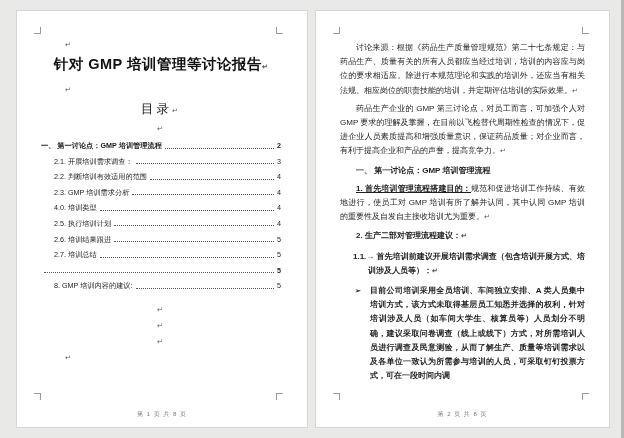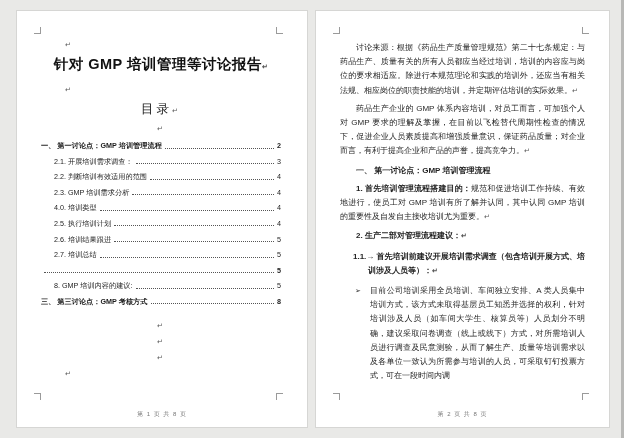--- a/index.html
+++ b/index.html
@@ -68,27 +68,27 @@
 
   
   .page-2 .content { padding:30px 24px 0 24px; }
   .page-2 p {
     font-size:8px; line-height:14.2px; text-align:justify;
     word-break:break-all; color:#1f1f1f;
   }
   .body-para { text-indent:2em; }
   .heading1 { font-weight:bold; font-size:8.4px; text-indent:2em; margin:5px 0 4px 0; color:#0d0d0d; }
   .numbered-para { text-indent:2em; margin-top:4px; }
-  .numbered-para .lead { font-weight:bold; }
+  .numbered-para .lead { font-weight:bold;text-decoration:underline; }
   .sub-heading { font-weight:bold; text-indent:2em; margin-top:5px; color:#0d0d0d; }
   .sub-heading2 {
     font-weight:bold; padding-left:28px; text-indent:-15px;
     margin-top:6px; color:#0d0d0d;
   }
-  .bullet-para { position:relative; padding-left:30px; margin-top:6px; }
+  .bullet-para { position:relative; padding-left:30px; margin-top:6px;font-weight:bold; }
   .bullet-marker { position:absolute; left:15px; top:0; font-size:7px; }
   .para-gap { margin-top:4px; }
 </style>
 </head>
 <body>
 
 <div class="workspace">
 
   <div class="page page-1 p1">
     <div class="cmark tl"></div>
@@ -149,25 +149,20 @@
             <span class="toc-page">5</span>
           </div>
         <div class="toc-row lvl1">
             <span class="toc-leader"></span>
             <span class="toc-page">5</span>
           </div>
         <div class="toc-row lvl2">
             <span class="toc-label">8. GMP 培训内容的建议:</span>
             <span class="toc-leader"></span>
             <span class="toc-page">5</span>
-          </div>
-        <div class="toc-row lvl1">
-            <span class="toc-label">三、 第三讨论点：GMP 考核方式</span>
-            <span class="toc-leader"></span>
-            <span class="toc-page">8</span>
           </div>
       </div>
 
       <div class="tail-marks">
         <div class="mark-line center"><span class="pilcrow">↵</span></div>
         <div class="mark-line center"><span class="pilcrow">↵</span></div>
         <div class="mark-line center"><span class="pilcrow">↵</span></div>
         <div class="mark-line"><span class="pilcrow">↵</span></div>
       </div>
     </div>
@@ -177,21 +172,21 @@
 
   <div class="page page-2 p2">
     <div class="cmark tl"></div>
     <div class="cmark tr"></div>
     <div class="cmark bl"></div>
     <div class="cmark br"></div>
 
     <div class="content">
       <p class="body-para"><span>讨论来源：根据《药品生产质量管理规范》第二十七条规定：与药品生产、质量有关的所有人员都应当经过培训，培训的内容应与岗位的要求相适应。除进行本规范理论和实践的培训外，还应当有相关法规、相应岗位的职责技能的培训，并定期评估培训的实际效果。</span><span class="pilcrow">↵</span></p>
 
-      <p class="body-para para-gap"><span>药品生产企业的 GMP 体系内容培训，对员工而言，可加强个人对 GMP 要求的理解及掌握，在目前以飞检替代周期性检查的情况下，促进企业人员素质提高和增强质量意识，保证药品质量；对企业而言，有利于提高企业和产品的声誉，提高竞争力。</span><span class="pilcrow">↵</span></p>
+      <p class="body-para para-gap"><span>药品生产企业的 GMP 第三讨论点，对员工而言，可加强个人对 GMP 要求的理解及掌握，在目前以飞检替代周期性检查的情况下，促进企业人员素质提高和增强质量意识，保证药品质量；对企业而言，有利于提高企业和产品的声誉，提高竞争力。</span><span class="pilcrow">↵</span></p>
 
       <p class="heading1"><span>一、 第一讨论点：GMP 培训管理流程</span></p>
 
       <p class="numbered-para"><span class="lead">1. 首先培训管理流程搭建目的：</span><span>规范和促进培训工作持续、有效地进行，使员工对 GMP 培训有所了解并认同，其中认同 GMP 培训的重要性及自发自主接收培训尤为重要。</span><span class="pilcrow">↵</span></p>
 
       <p class="sub-heading"><span>2. 生产二部对管理流程建议：</span><span class="pilcrow">↵</span></p>
 
       <p class="sub-heading2"><span>1.1.→ 首先培训前建议开展培训需求调查（包含培训开展方式、培训涉及人员等）：</span><span class="pilcrow">↵</span></p>
 
       <p class="bullet-para"><span class="bullet-marker">➢</span><span>目前公司培训采用全员培训、车间独立安排、A 类人员集中培训方式，该方式未取得基层员工知悉并选择的权利，针对培训涉及人员（如车间大学生、核算员等）人员划分不明确，建议采取问卷调查（线上或线下）方式，对所需培训人员进行调查及民意测验，从而了解生产、质量等培训需求以及各单位一致认为所需参与培训的人员，可采取钉钉投票方式，可在一段时间内调</span></p>

